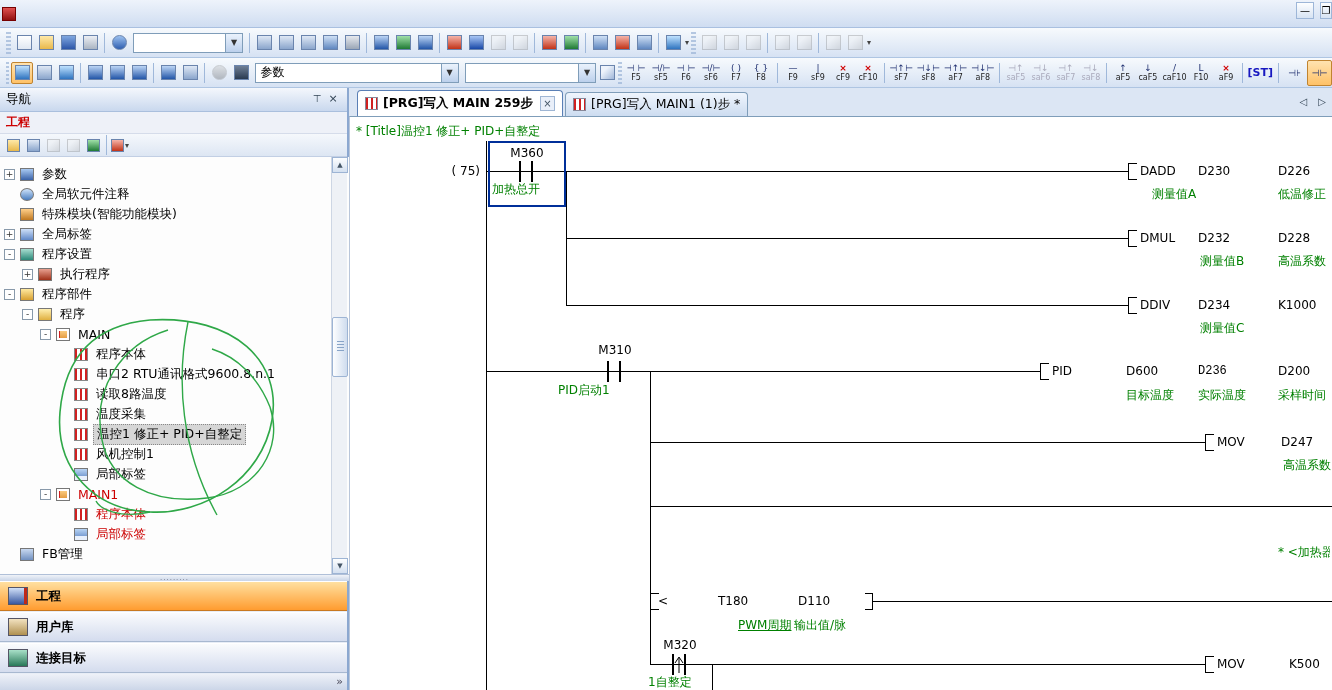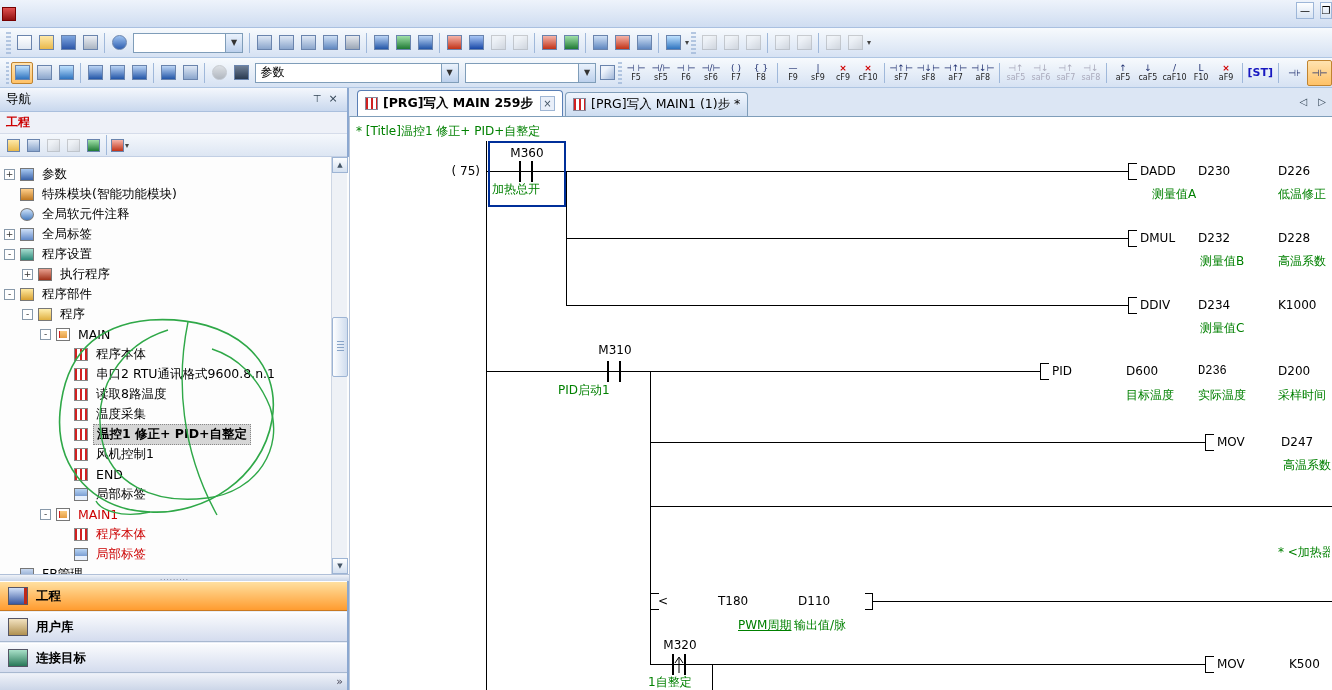--- a/index.html
+++ b/index.html
@@ -77,21 +77,21 @@
     overflow:hidden; padding-top:7px; }
   .trow { height:20px; display:flex; align-items:center; white-space:nowrap; font-size:12.5px; position:relative; }
   .trow .exp { width:11px; height:11px; border:1px solid #8899aa; background:#fff; font-size:9px;
     line-height:9px; text-align:center; margin-right:5px; flex:none; color:#333; }
   .trow .exp:empty { visibility:hidden; }
   .trow .ico { width:14px; height:13px; margin-right:5px; flex:none; border:1px solid #777;
     background:linear-gradient(#ffe9a0,#e0a830); }
   .trow .lab { padding:1px 3px; }
   .l0{padding-left:4px;} .l1{padding-left:22px;} .l2{padding-left:40px;} .l3{padding-left:58px;}
   .trow.red .lab { color:#cc0000; }
-  .trow.sel .lab { background:#d6d6d6; border:1px dotted #888;font-weight:bold; }
+  .trow.sel .lab { background:#d6d6d6; border:1px dotted #888; }
   .ic-param .ico{background:linear-gradient(#a9c9f2,#3a62a8);} .ic-module .ico{background:linear-gradient(#ffcf8a,#c07820);}
   .ic-comment .ico{background:linear-gradient(#cfe3fa,#4a7ec0);border-radius:50%;}
   .ic-gtable .ico{background:linear-gradient(#cfe0f8,#6088c8);}
   .ic-setting .ico{background:linear-gradient(#a8ddd0,#2a8878);}
   .ic-exec .ico{background:linear-gradient(#e8a090,#a03018);}
   .ic-parts .ico{background:linear-gradient(#ffe9a0,#d8a030);}
   .ic-folder .ico{background:linear-gradient(#ffefb0,#e0b040);}
   .ic-prgfolder .ico{background:linear-gradient(#ffd890,#e09030);box-shadow:inset 0 0 0 2px #fff,inset 3px 0 0 0 #d02020;}
   .ic-prg .ico{background:repeating-linear-gradient(90deg,#d02020 0 2px,#fff 2px 5px);border-color:#888;}
   .ic-table .ico{background:linear-gradient(#b8d4f4,#5880c0); box-shadow:inset 0 -4px 0 #e8f0fc;}
@@ -483,29 +483,29 @@
     </div>
 
     <div id="tree">
       <div data-repeat="nav.tree">
 
       <div class="trow l0 ic-param">
             <span class="exp">+</span>
             <span class="ico"></span>
             <span class="lab">参数</span>
           </div>
+          <div class="trow l0 ic-comment">
+            <span class="exp"></span>
+            <span class="ico"></span>
+            <span class="lab">全局软元件注释</span>
+          </div>
           <div class="trow l0 ic-module">
             <span class="exp"></span>
             <span class="ico"></span>
             <span class="lab">特殊模块(智能功能模块)</span>
-          </div>
-          <div class="trow l0 ic-comment">
-            <span class="exp"></span>
-            <span class="ico"></span>
-            <span class="lab">全局软元件注释</span>
           </div>
           <div class="trow l0 ic-gtable">
             <span class="exp">+</span>
             <span class="ico"></span>
             <span class="lab">全局标签</span>
           </div>
           <div class="trow l0 ic-setting">
             <span class="exp">-</span>
             <span class="ico"></span>
             <span class="lab">程序设置</span>
@@ -552,25 +552,20 @@
           </div>
           <div class="trow l3 ic-prg sel">
             <span class="exp"></span>
             <span class="ico"></span>
             <span class="lab">温控1  修正+ PID+自整定</span>
           </div>
           <div class="trow l3 ic-prg">
             <span class="exp"></span>
             <span class="ico"></span>
             <span class="lab">风机控制1</span>
-          </div>
-          <div class="trow l3 ic-prg">
-            <span class="exp"></span>
-            <span class="ico"></span>
-            <span class="lab">END</span>
           </div>
           <div class="trow l3 ic-table">
             <span class="exp"></span>
             <span class="ico"></span>
             <span class="lab">局部标签</span>
           </div>
           <div class="trow l2 ic-prgfolder red">
             <span class="exp">-</span>
             <span class="ico"></span>
             <span class="lab">MAIN1</span>

